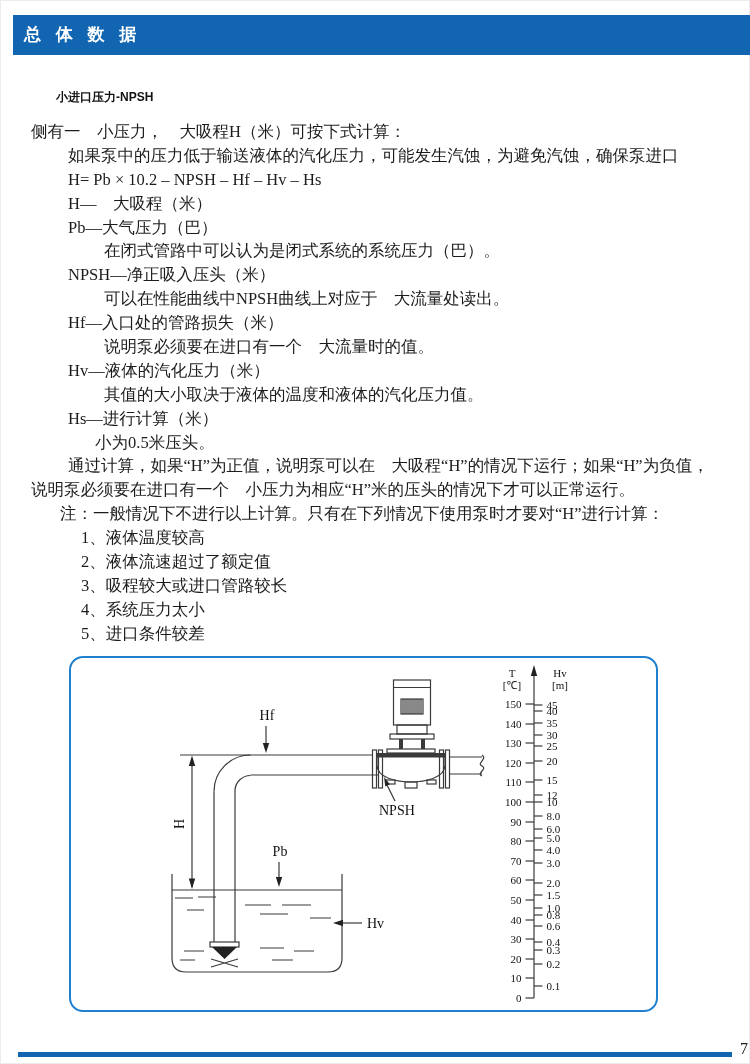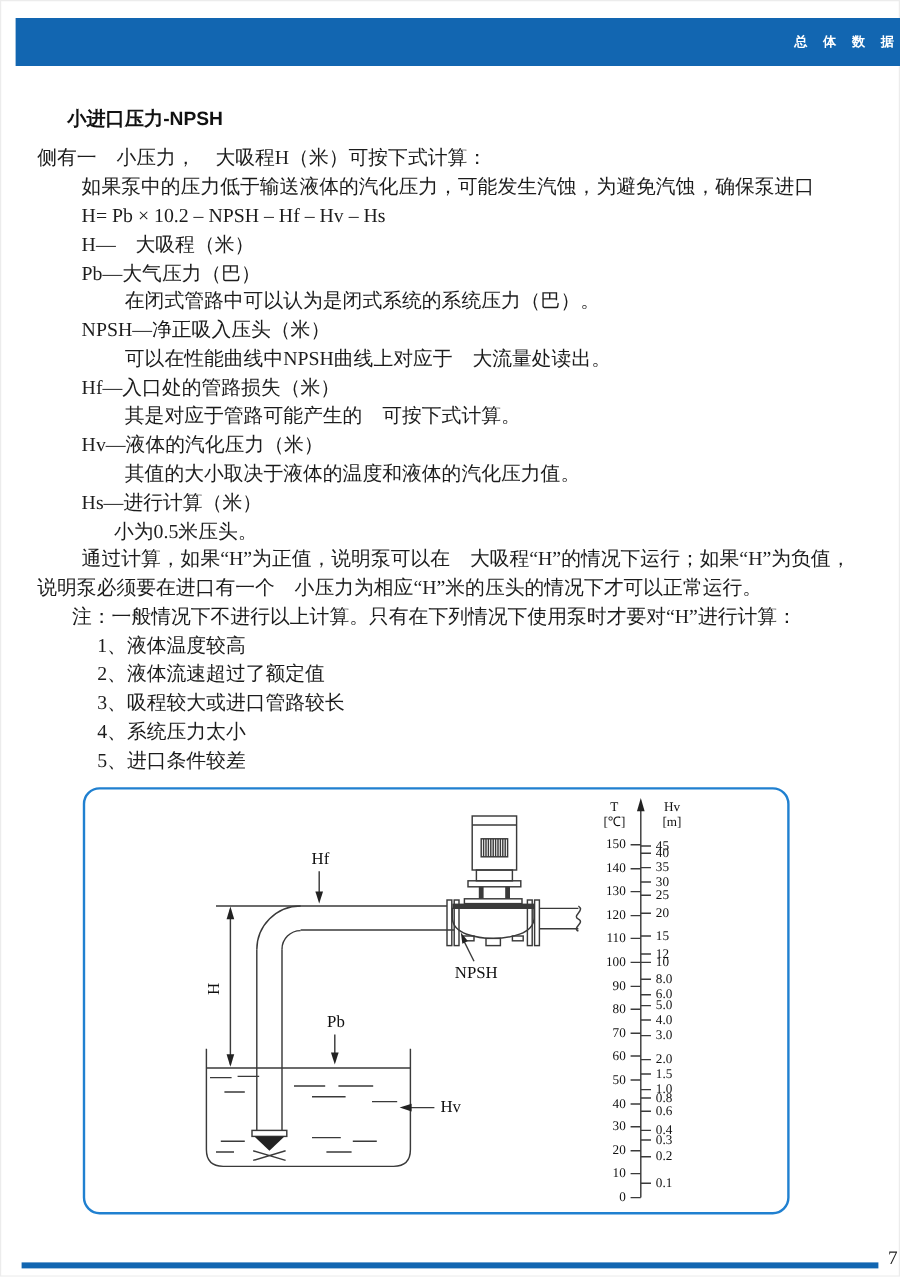--- a/index.html
+++ b/index.html
@@ -1,21 +1,21 @@
 <!DOCTYPE html>
 <html><head>
 <meta charset="utf-8">
 <style>
   html,body{margin:0;padding:0;background:#ffffff;}
   .page{position:relative;width:750px;height:1064px;background:#fff;overflow:hidden;
         font-family:"Liberation Serif",serif;box-shadow:inset 0 0 0 1px #ececec;}
   .header-bar{position:absolute;left:13px;top:15px;width:737px;height:40px;background:#1266b1;}
   .header-title{display:block;color:#ffffff;font-family:"Liberation Sans",sans-serif;
-        font-weight:bold;font-size:11px;letter-spacing:5px;line-height:40px;padding-left:22px;text-align:right;}
-  .page-title{position:absolute;left:56px;top:89px;margin:0;font-size:16px;font-weight:bold;
+        font-weight:bold;font-size:17px;letter-spacing:5px;line-height:40px;padding-left:11px;}
+  .page-title{position:absolute;left:56px;top:89px;margin:0;font-size:12px;font-weight:bold;
         color:#111;font-family:"Liberation Sans",sans-serif;}
   .body-text{position:absolute;left:31px;top:120px;width:706px;font-size:16.5px;
         line-height:23.9px;color:#1c1c1c;white-space:nowrap;}
   .body-text .line{height:23.9px;}
   .in0{margin-left:0;} .in1{margin-left:29px;} .in2{margin-left:37px;}
   .in3{margin-left:73px;} .in4{margin-left:50px;} .in5{margin-left:64px;}
   .figure{position:absolute;left:69px;top:656px;width:589px;height:356px;box-sizing:border-box;
         border:2.5px solid #2080d0;border-radius:14px;background:#fff;}
   .figure svg{display:block;}
   .ln{stroke:#3a3a3a;stroke-width:1.2;fill:none;}
@@ -39,21 +39,21 @@
   <div class="body-text">
     <div class="line in0">侧有一　小压力，　大吸程H（米）可按下式计算：</div>
     <div class="line in2">如果泵中的压力低于输送液体的汽化压力，可能发生汽蚀，为避免汽蚀，确保泵进口</div>
     <div class="line in2">H= Pb × 10.2 – NPSH – Hf – Hv – Hs</div>
     <div class="line in2">H—　大吸程（米）</div>
     <div class="line in2">Pb—大气压力（巴）</div>
     <div class="line in3">在闭式管路中可以认为是闭式系统的系统压力（巴）。</div>
     <div class="line in2">NPSH—净正吸入压头（米）</div>
     <div class="line in3">可以在性能曲线中NPSH曲线上对应于　大流量处读出。</div>
     <div class="line in2">Hf—入口处的管路损失（米）</div>
-    <div class="line in3">其是对应于管路可能产生的　可按下式计算。</div>
+    <div class="line in3">说明泵必须要在进口有一个　大流量时的值。</div>
     <div class="line in2">Hv—液体的汽化压力（米）</div>
     <div class="line in3">其值的大小取决于液体的温度和液体的汽化压力值。</div>
     <div class="line in2">Hs—进行计算（米）</div>
     <div class="line in5">小为0.5米压头。</div>
     <div class="line in2">通过计算，如果“H”为正值，说明泵可以在　大吸程“H”的情况下运行；如果“H”为负值，</div>
     <div class="line in0">说明泵必须要在进口有一个　小压力为相应“H”米的压头的情况下才可以正常运行。</div>
     <div class="line in1">注：一般情况下不进行以上计算。只有在下列情况下使用泵时才要对“H”进行计算：</div>
     <div class="line in4">1、液体温度较高</div>
     <div class="line in4">2、液体流速超过了额定值</div>
     <div class="line in4">3、吸程较大或进口管路较长</div>

